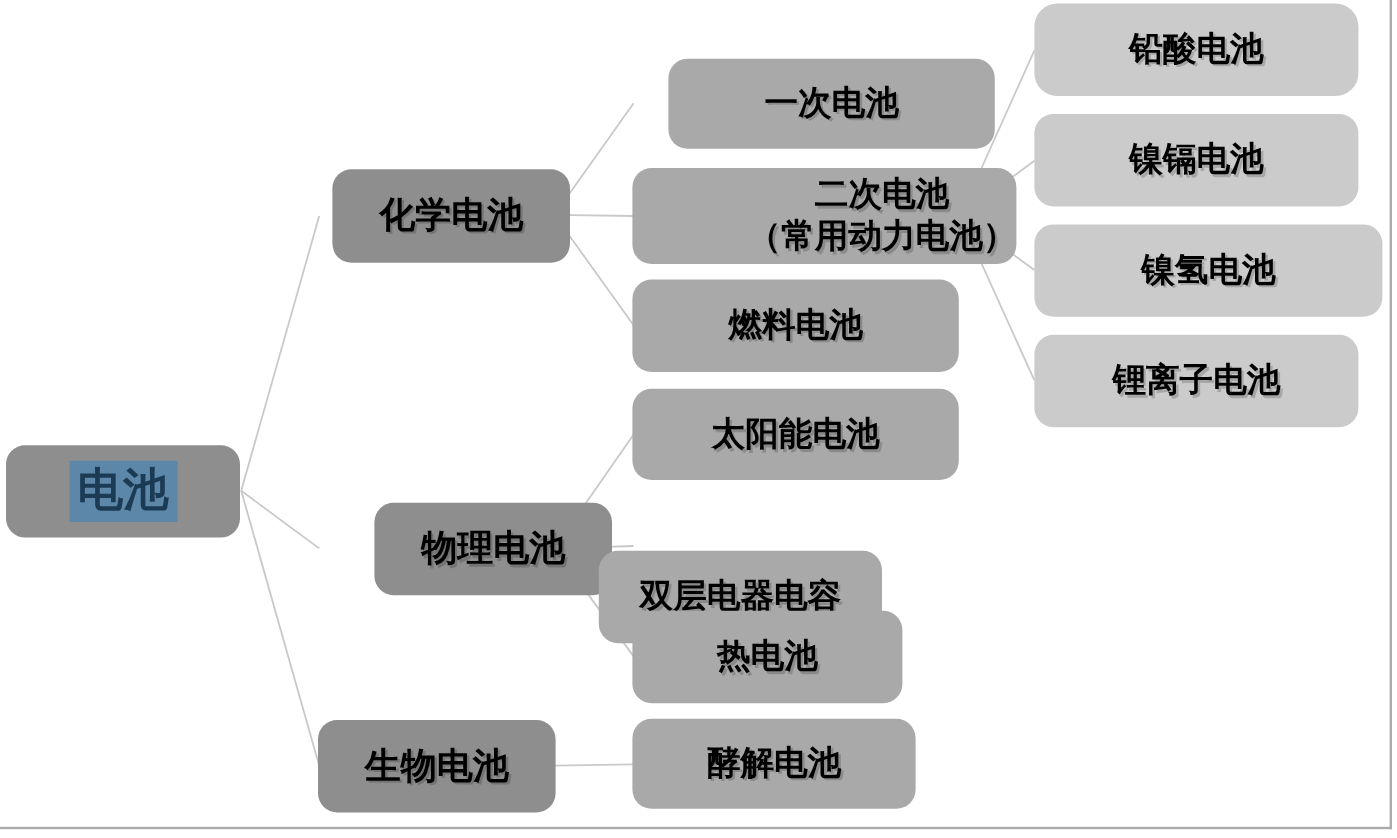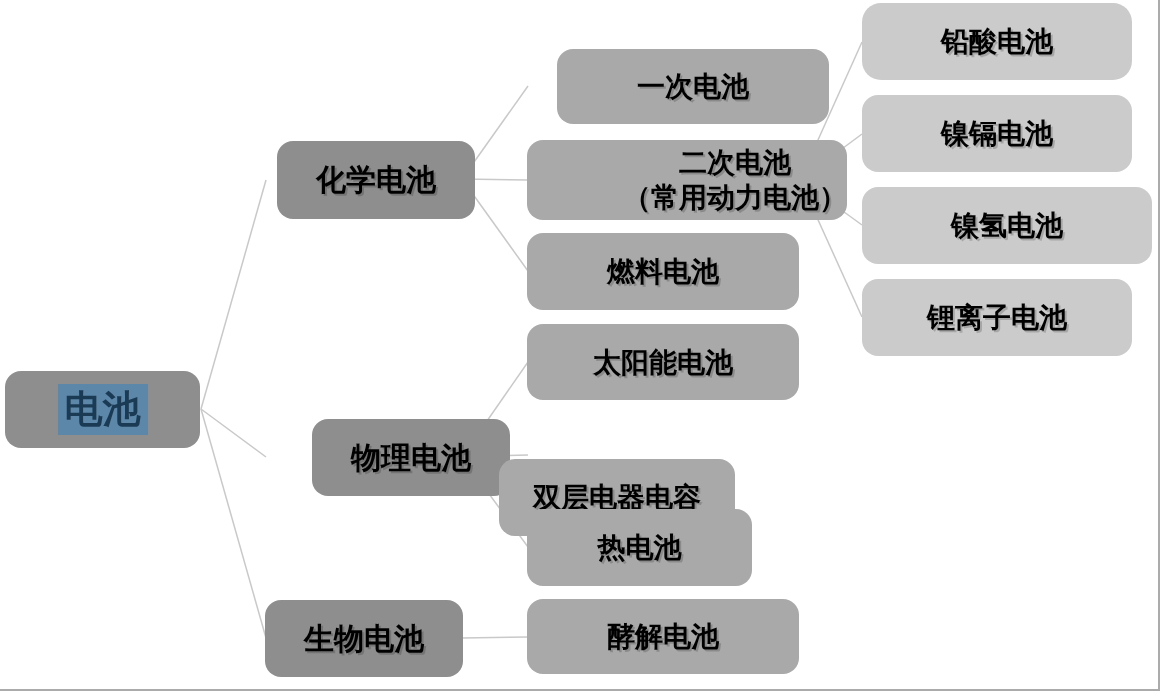--- a/index.html
+++ b/index.html
@@ -119,21 +119,21 @@
   <div class="node lvl-2" style="left:527px; top:324px; width:272px; height:76px;text-align:right;">
     <span>太阳能电池</span>
   </div>
   <div class="node lvl-2" style="left:499px; top:417px; width:236px; height:77px;margin-top:42px;">
     <span>双层电器电容</span>
   </div>
   <div class="node lvl-2" style="left:527px; top:509px; width:225px; height:77px;">
     <span>热电池</span>
   </div>
 
-  <div class="node lvl-2" style="left:527px; top:599px; width:272px; height:75px;">
+  <div class="node lvl-2" style="left:527px; top:599px; width:236px; height:75px;">
     <span>酵解电池</span>
   </div>
 
   <div class="node lvl-3" style="left:862px; top:3px; width:270px; height:77px;border-radius:19px;">
     <span>铅酸电池</span>
   </div>
   <div class="node lvl-3" style="left:862px; top:95px; width:270px; height:77px;">
     <span>镍镉电池</span>
   </div>
   <div class="node lvl-3" style="left:862px; top:187px; width:290px; height:77px;">

